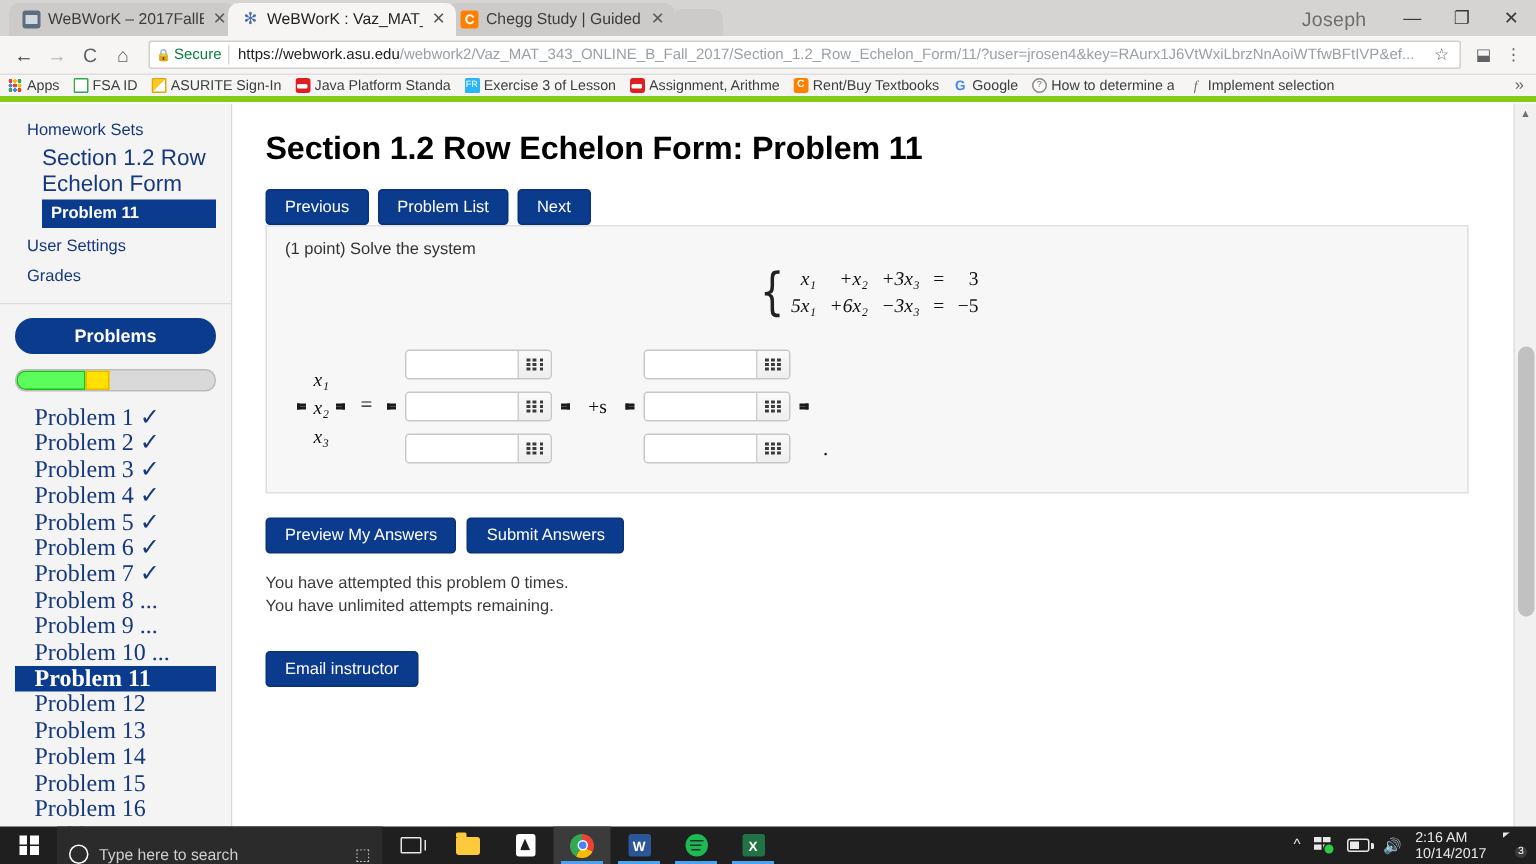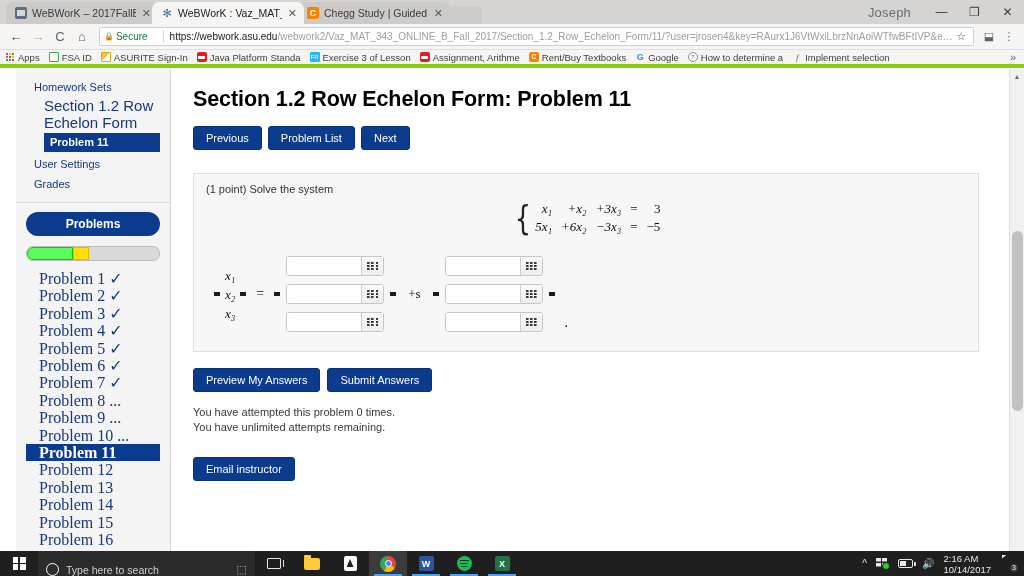--- a/index.html
+++ b/index.html
@@ -119,21 +119,21 @@
     border: 1px solid #cfcfcf;
     border-radius: 2px;
     display: flex;
     align-items: center;
     padding: 0 4px;
     margin: 0 4px 0 5px;
     overflow: hidden;
   }
   .lock { color: #0b8043; font-size: 8px; margin-right: 2px; }
   .secure-label {
-    color: #0b8043; font-size: 10px; margin-right: 15px;
+    color: #0b8043; font-size: 10px; margin-right: 4px;
     white-space: nowrap;
   }
   .omni-sep { width:1px; height:13px; background:#d8d8d8; margin-right:6px; }
   .url {
     font-size: 10px; color: #9aa0a6; white-space: nowrap;
     overflow: hidden; text-overflow: ellipsis; flex: 1 1 auto;
   }
   .url b { color: #202124; font-weight: normal; }
   .star { font-size: 11px; color: #5f6368; padding: 0 3px; }
   .tool-ico { width: 18px; height: 18px; display:flex; align-items:center; justify-content:center; color:#5f6368; font-size:11px;}
@@ -185,21 +185,20 @@
     height: 482px;
     background: #ffffff;
     overflow: hidden;
   }
   .page {
     position: relative;
     width: 1009px;
     height: 482px;
     background: #fff;
     display: flex;
-    padding-left: 16px;
   }
   .sidebar {
     width: 155px;
     flex: 0 0 155px;
     background: #f4f4f4;
     border-right: 1px solid #d8d8d8;
     padding: 0;
     font-size: 11px;
   }
   .sb-panel {
@@ -274,21 +273,21 @@
     background: #fff;
     min-width: 0;
   }
   h1.title {
     font-size: 21.5px;
     font-weight: bold;
     color: #000;
     letter-spacing: -0.1px;
     margin-bottom: 14px;
   }
-  .navbtns { display: flex; gap: 6px; margin-bottom: 23px; align-items: center; }
+  .navbtns { display: flex; gap: 6px; margin-bottom: 0; align-items: center; }
   .btn {
     background: #0b3b8c;
     color: #fff;
     font-size: 11px;
     border: 1px solid #0a3279;
     border-radius: 3px;
     padding: 5px 12px;
     line-height: 12px;
     cursor: pointer;
     font-family: "Liberation Sans", sans-serif;

